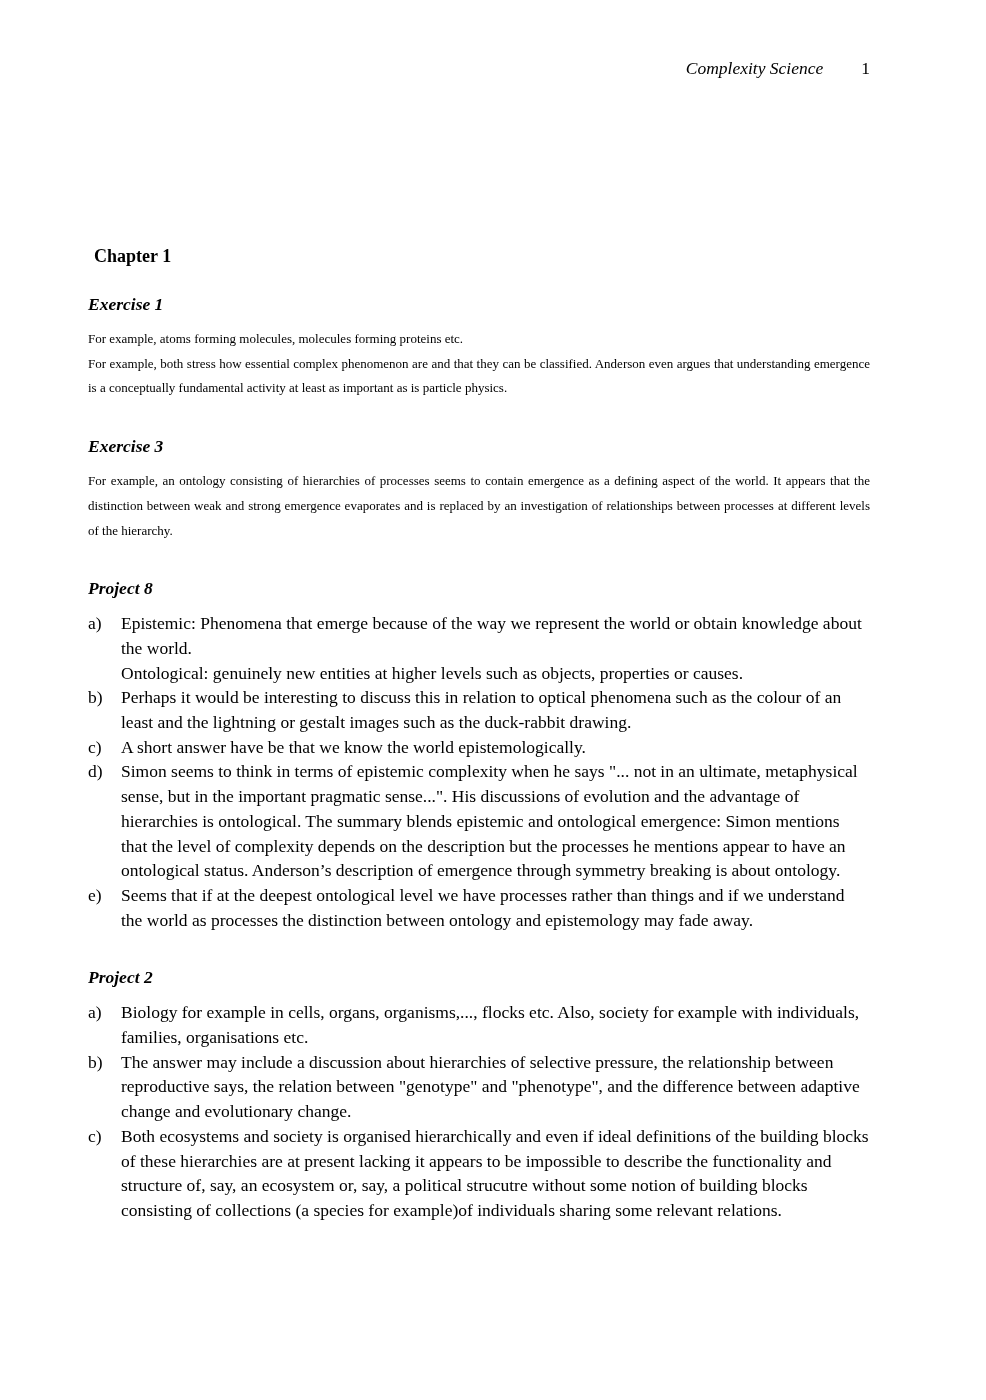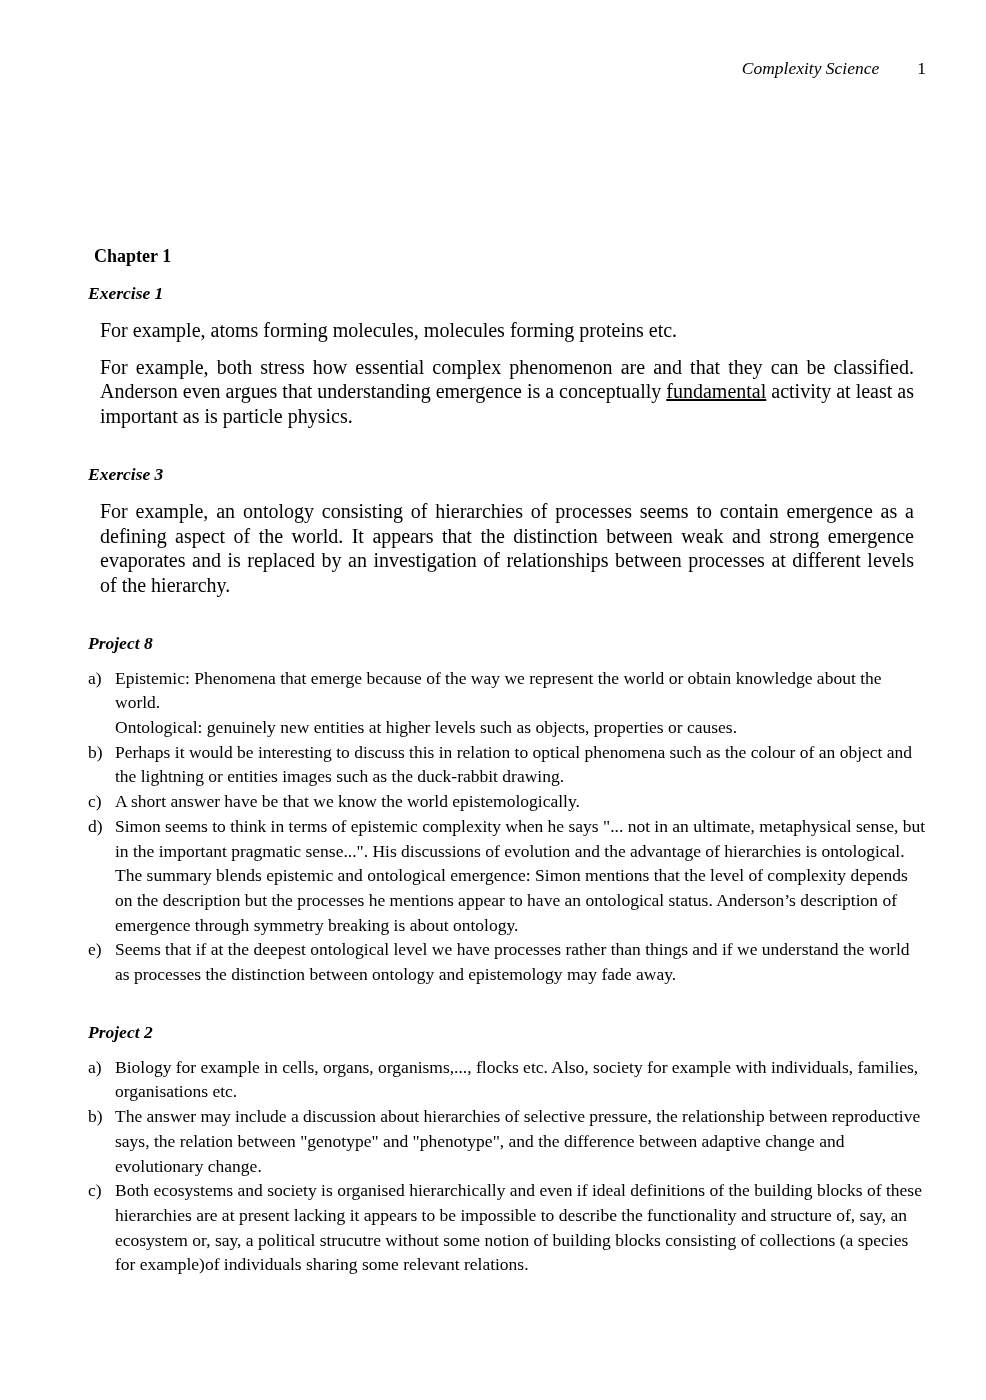--- a/index.html
+++ b/index.html
@@ -8,21 +8,21 @@
     background: #ffffff;
   }
   .page {
     position: relative;
     width: 986px;
     height: 1400px;
     box-sizing: border-box;
     background: #ffffff;
     color: #000000;
     font-family: "Liberation Serif", "DejaVu Serif", serif;
-    padding: 57px 60px 0 88px;
+    padding: 57px 116px 0 88px;
     overflow: hidden;
   }
   .page-header {
     text-align: right;
     font-size: 17.5px;
     line-height: 23px;
   }
   .running-title {
     font-style: italic;
   }
@@ -38,50 +38,50 @@
     line-height: 25px;
   }
   .section-heading {
     font-size: 17.5px;
     font-weight: bold;
     font-style: italic;
     line-height: 25px;
     margin: 33px 0 10px 0;
   }
   .section-heading.first {
-    margin-top: 12px;
+    margin-top: 23px;
   }
   .body-text {
-    font-size: 20px;
+    font-size: 13px;
     line-height: 24.7px;
-    margin: 12px;
+    margin: 0;
   }
   .justified {
     text-align: justify;
   }
   .underline {
-    text-decoration: underline;
   }
   .answer-list {
     list-style: none;
     margin: 0;
     padding: 0;
     font-size: 17.5px;
     line-height: 24.7px;
   }
   .answer-item {
     display: flex;
   }
   .item-marker {
     flex: none;
     width: 27px;
   }
   .item-text {
     flex: 1;
     white-space: pre-line;
+    margin-left: 6px;
   }
 </style>
 </head>
 <body>
 
 <div class="page">
 
   <header class="page-header">
     <span class="running-title">Complexity Science</span><span class="page-number">1</span>
   </header>
@@ -105,21 +105,21 @@
   <section>
     <h2 class="section-heading">Project 8</h2>
     <ol class="answer-list">
       <li class="answer-item">
         <span class="item-marker">a)</span>
         <span class="item-text">Epistemic: Phenomena that emerge because of the way we represent the world or obtain knowledge about the world.
 Ontological: genuinely new entities at higher levels such as objects, properties or causes.</span>
       </li>
       <li class="answer-item">
         <span class="item-marker">b)</span>
-        <span class="item-text">Perhaps it would be interesting to discuss this in relation to optical phenomena such as the colour of an object and the lightning or entities images such as the duck-rabbit drawing.</span>
+        <span class="item-text">Perhaps it would be interesting to discuss this in relation to optical phenomena such as the colour of an least and the lightning or gestalt images such as the duck-rabbit drawing.</span>
       </li>
       <li class="answer-item">
         <span class="item-marker">c)</span>
         <span class="item-text">A short answer have be that we know the world epistemologically.</span>
       </li>
       <li class="answer-item">
         <span class="item-marker">d)</span>
         <span class="item-text">Simon seems to think in terms of epistemic complexity when he says "... not in an ultimate, metaphysical sense, but in the important pragmatic sense...". His discussions of evolution and the advantage of hierarchies is ontological. The summary blends epistemic and ontological emergence: Simon mentions that the level of complexity depends on the description but the processes he mentions appear to have an ontological status. Anderson’s description of emergence through symmetry breaking is about ontology.</span>
       </li>
       <li class="answer-item">

